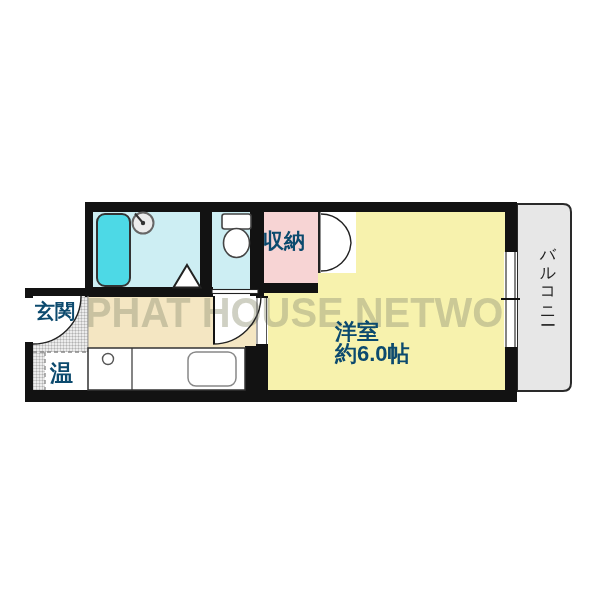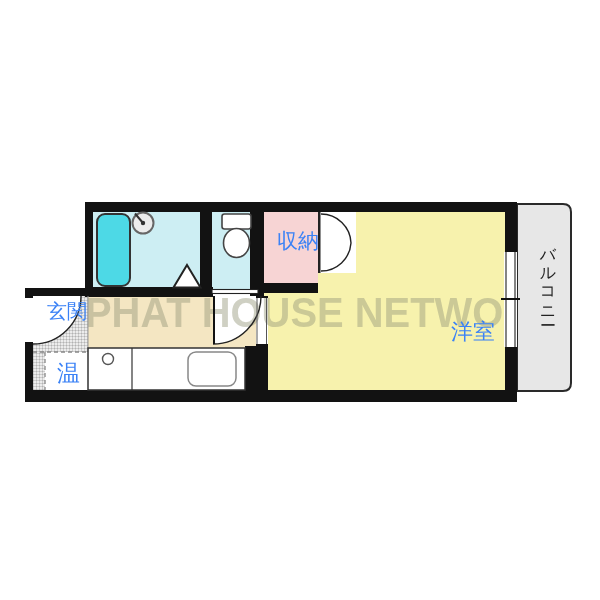--- a/index.html
+++ b/index.html
@@ -9,21 +9,21 @@
   svg{display:block;}
   
   .hatch{position:absolute;background-color:#ececec;
     background-image:repeating-linear-gradient(0deg, rgba(0,0,0,0.13) 0 1px, transparent 1px 3px),
                      repeating-linear-gradient(90deg, rgba(0,0,0,0.13) 0 1px, transparent 1px 3px);
     z-index:2;}
   .heater-box{position:absolute;left:45px;top:352px;width:43px;height:38px;background:#fff;z-index:2;}
   .watermark{position:absolute;left:85px;top:292px;z-index:3;white-space:nowrap;
     font-size:42px;font-weight:bold;line-height:1;letter-spacing:0;
     color:rgba(148,150,122,0.45);transform:scaleX(0.95);transform-origin:left top;}
-  .label{position:absolute;z-index:5;color:#3b82f6;font-weight:normal;text-align:right;}
+  .label{position:absolute;z-index:5;color:#0c4a6e;font-weight:bold;text-align:left;}
   .label-closet{left:263px;top:227px;width:56px;font-size:21px;}
   .label-entrance{left:35px;top:298px;width:52px;font-size:20px;}
   .label-heater{left:50px;top:358px;width:30px;font-size:23px;}
   .label-room{left:335px;top:289px;width:160px;font-size:22px;line-height:22px;margin-top:32px;}
   .label-balcony{left:524px;top:236px;width:34px;height:125px;font-size:16px;font-weight:400;
     letter-spacing:2px;writing-mode:vertical-rl;text-align:left;color:#222;}
   .z1{z-index:1}.z4{z-index:4}
 </style>
 </head>
 <body>
@@ -125,16 +125,17 @@
       <line x1="33" y1="352" x2="88" y2="352"></line>
       <line x1="45" y1="352" x2="45" y2="390"></line>
     </g>
   </svg>
 
   <div class="label label-closet">収納</div>
   <div class="label label-entrance">玄関</div>
   <div class="label label-heater">温</div>
   <div class="label label-room">
     <div>洋室</div>
+    <div>約6.0帖</div>
   </div>
   <div class="label label-balcony">バルコニー</div>
 
 </div>
 
 </body></html>

